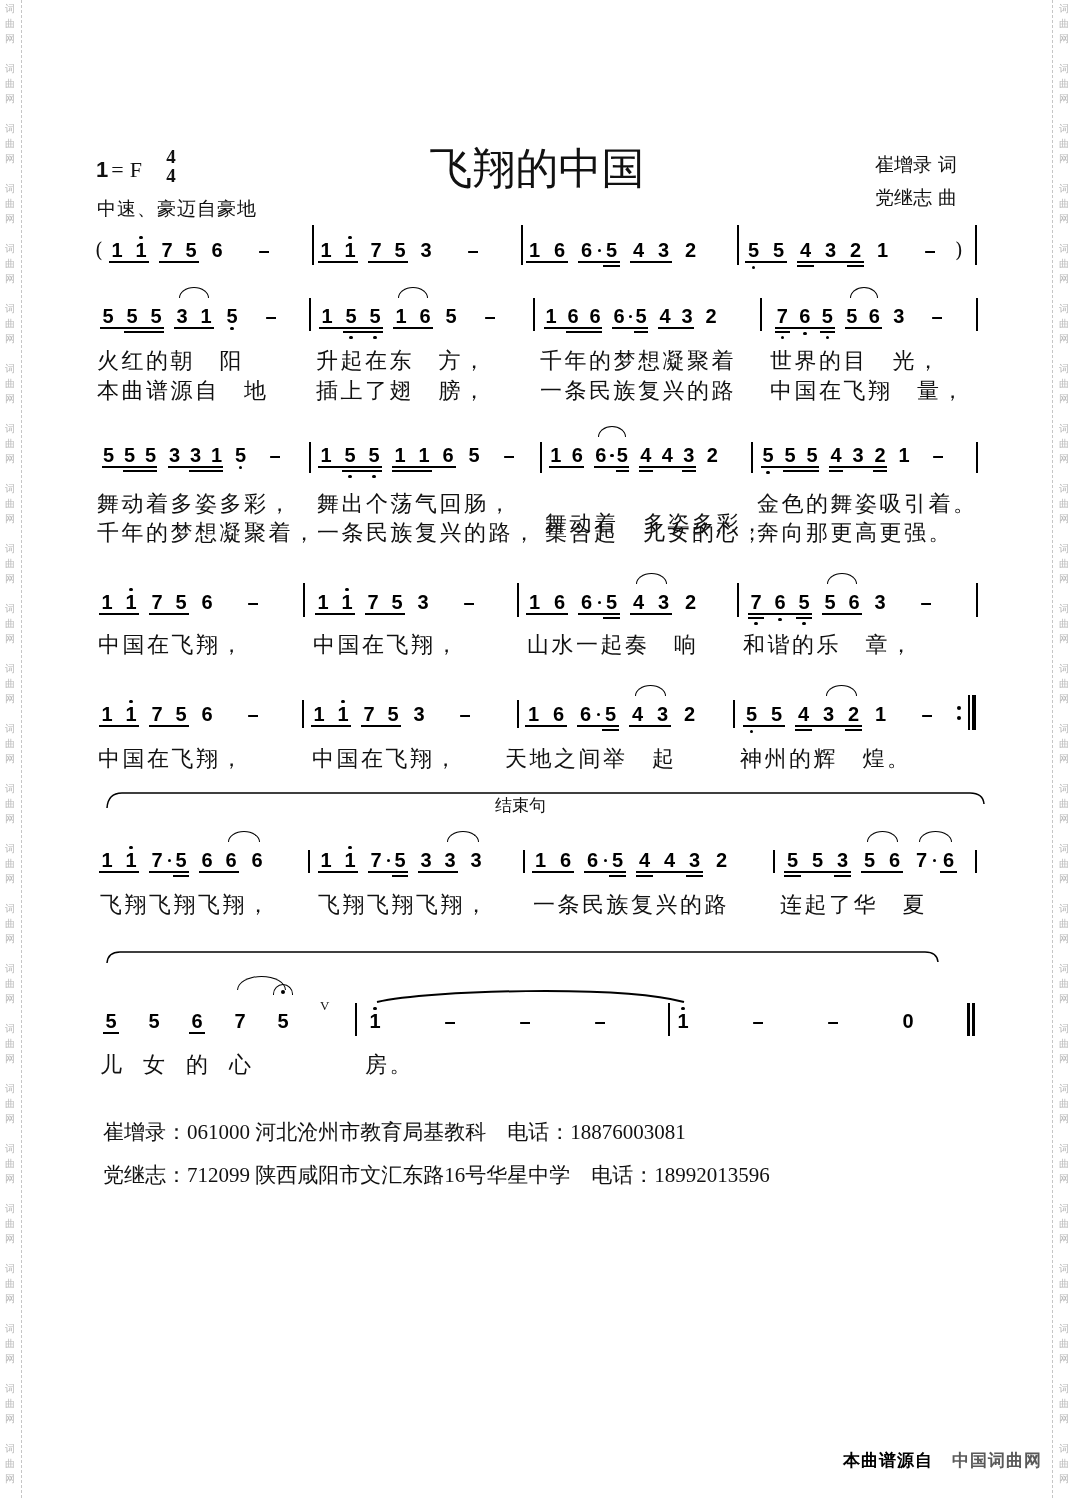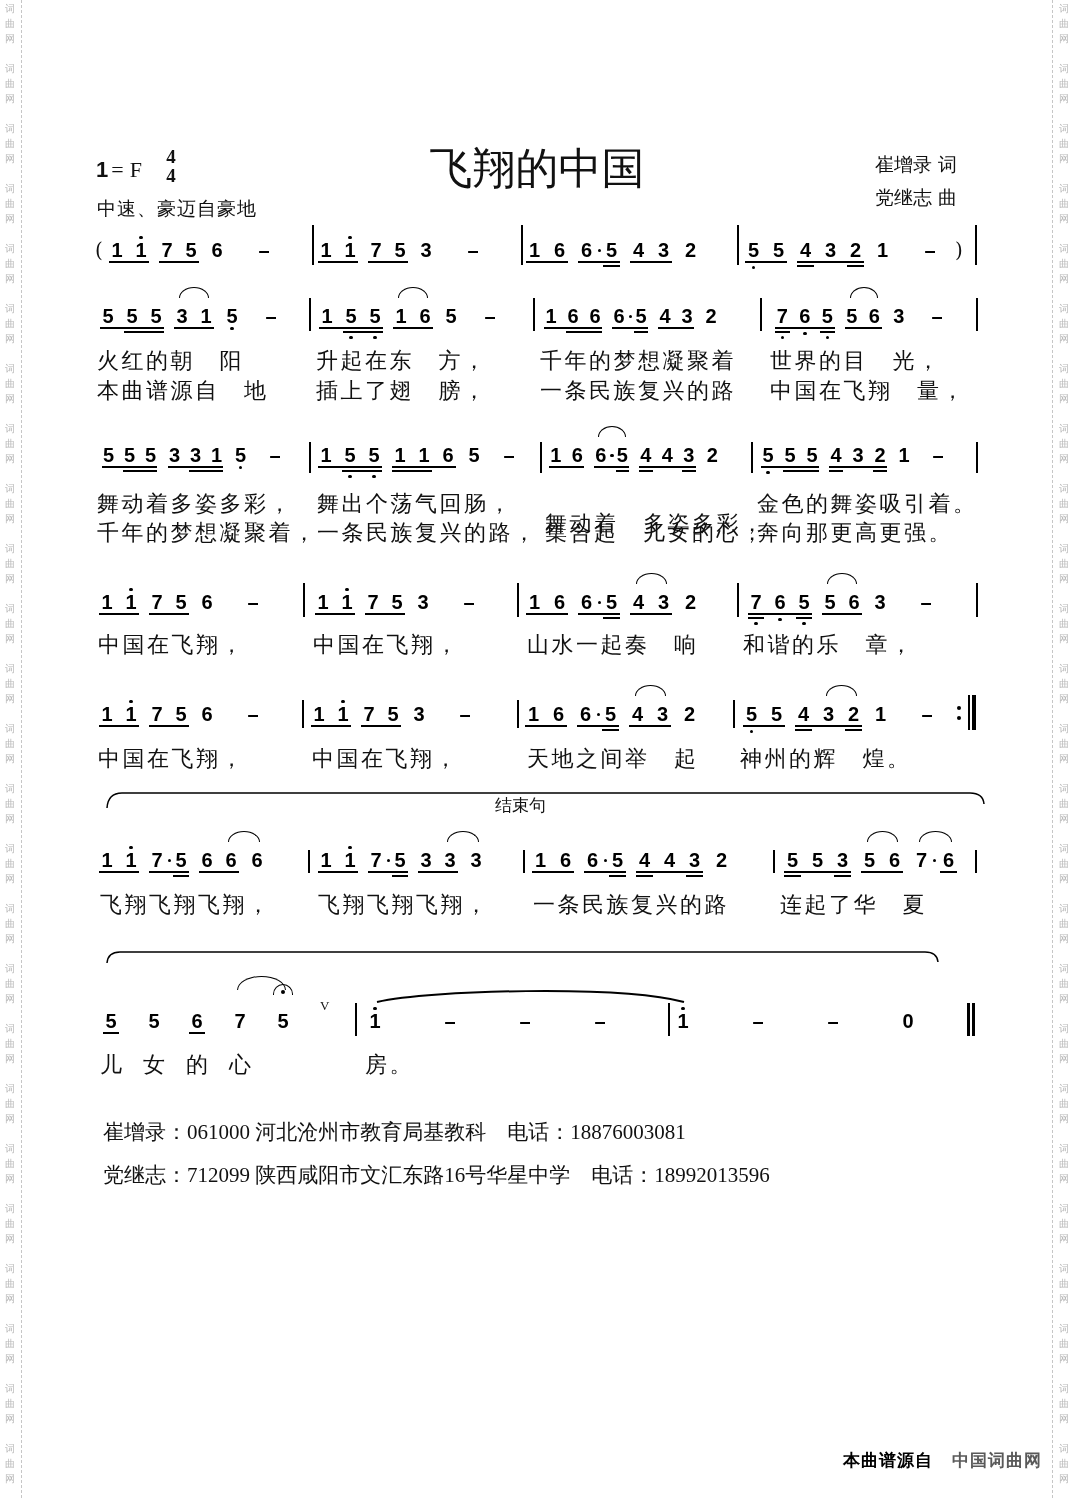--- a/index.html
+++ b/index.html
@@ -1109,21 +1109,21 @@
       <span class="dash">–</span>
       <div class="arc" style="left: 86.5px; width: 31px;"></div>
     </div>
   <span class="rep" style="left:957px;top:4px"></span>
   <span class="rep" style="left:957px;top:14px"></span>
   <div class="bar" style="left:968px;top:-7px;height:35px"></div>
   <div class="bar thick" style="left:972px;top:-7px;height:35px"></div>
 </div>
 <div class="ly" style="left:98px;top:746px">中国在飞翔，</div>
 <div class="ly" style="left:312px;top:746px">中国在飞翔，</div>
-<div class="ly" style="left:527px;top:746px">天地之间举　起</div>
+<div class="ly" style="left:505px;top:746px">天地之间举　起</div>
 <div class="ly" style="left:740px;top:746px">神州的辉　煌。</div>
 
 <div class="endlabel">结束句</div>
 
 <div class="sys s6" style="top:848px">
   <div class="m" style="left:95px">
       <span class="grp">
         <span class="n">
           <span class="d">1</span>
           <span class="ul ul1" style="left: 4px;"></span>

